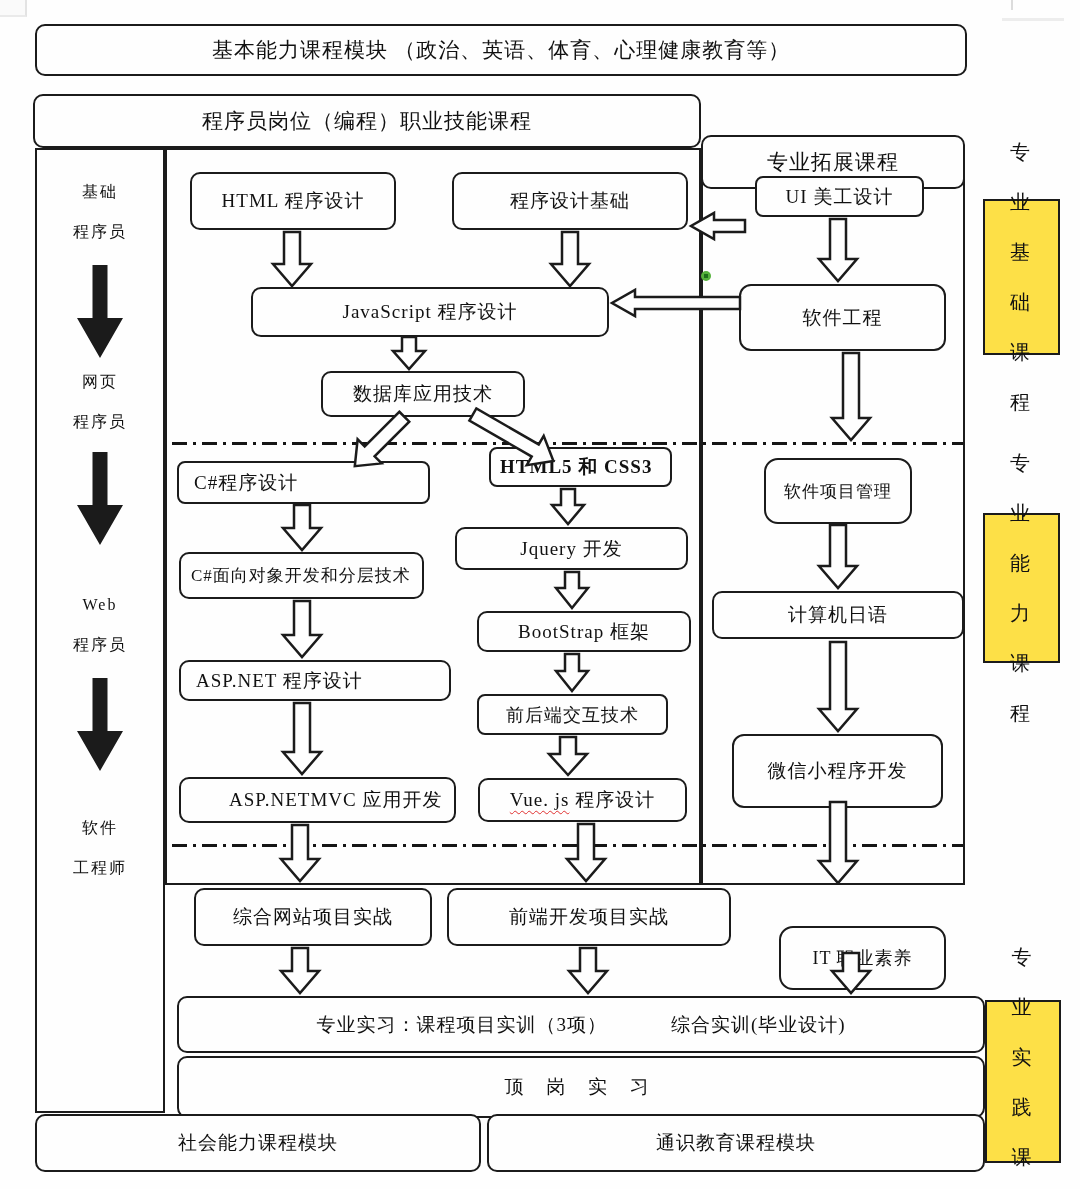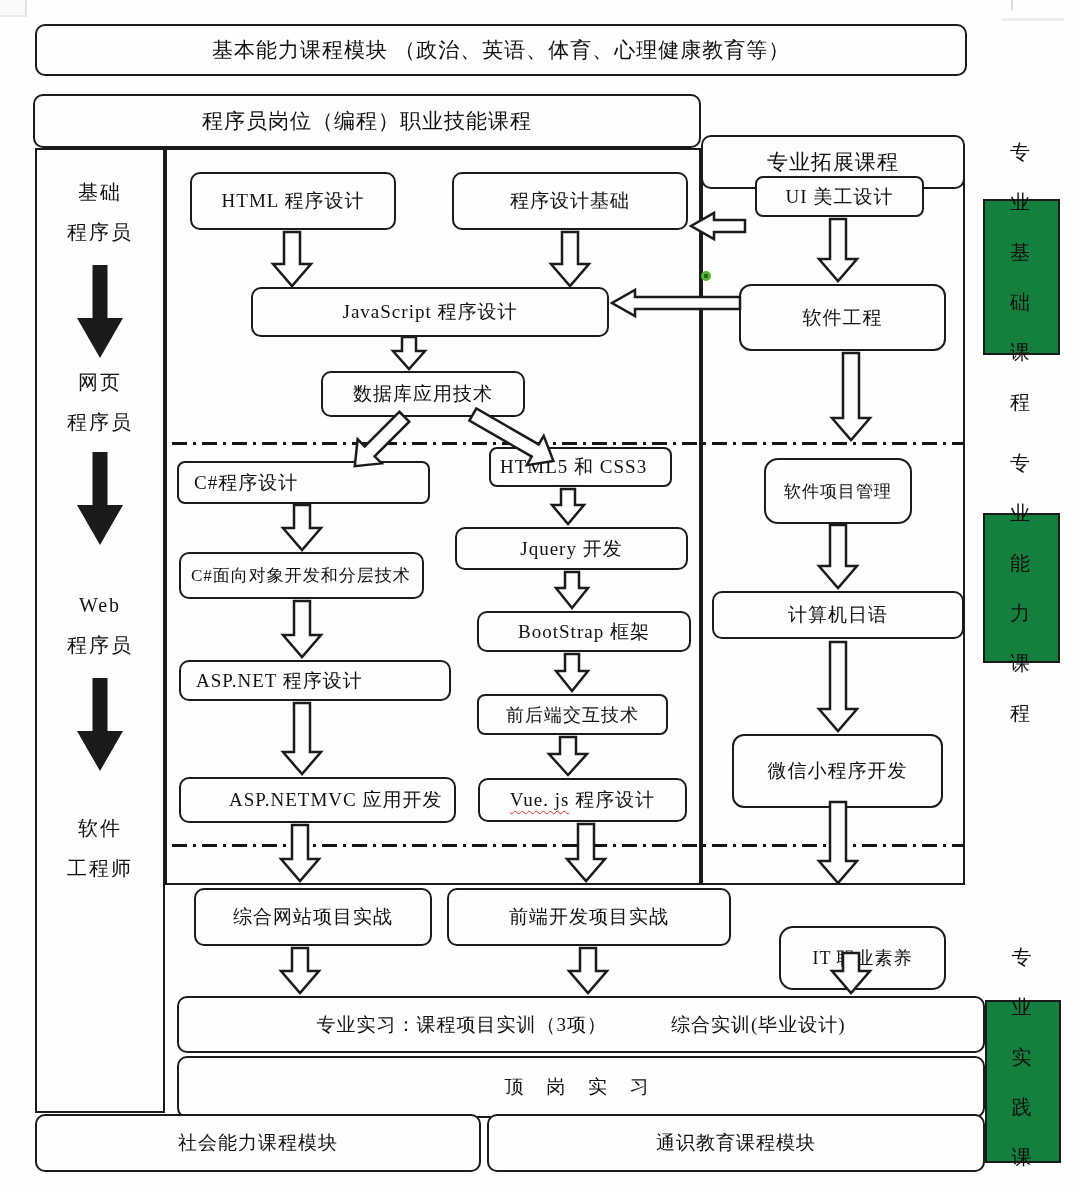--- a/index.html
+++ b/index.html
@@ -11,24 +11,24 @@
     position:absolute;box-sizing:border-box;background:#fefefe;
     border:2.5px solid #1b1b1b;border-radius:10px;
     display:flex;align-items:center;justify-content:center;
     font-size:19px;letter-spacing:1px;white-space:nowrap;z-index:3;
   }
   .leftalign{justify-content:flex-start;padding-left:15px;}
   .container{position:absolute;box-sizing:border-box;border:2.5px solid #1b1b1b;background:transparent;z-index:1;}
   .hdr{font-size:21px;z-index:3;}
   .role{
     position:absolute;width:130px;left:35px;text-align:center;
-    font-size:20px;line-height:40px;letter-spacing:2px;z-index:2;white-space:pre-line;
+    font-size:16px;line-height:40px;letter-spacing:2px;z-index:2;white-space:pre-line;
   }
   .sidelabel{
-    position:absolute;box-sizing:border-box;border:2.5px solid #1b1b1b;background:#15803d;
+    position:absolute;box-sizing:border-box;border:2.5px solid #1b1b1b;background:#fde047;
     display:flex;align-items:center;justify-content:center;z-index:3;
   }
   .sidelabel span{
     display:block;width:44px;font-size:20px;line-height:50px;letter-spacing:3px;
     word-break:break-all;text-align:center;
   }
   .dashdot{
     position:absolute;height:2.5px;z-index:2;
     background:repeating-linear-gradient(90deg,#151515 0 15px,transparent 15px 21px,#151515 21px 24.5px,transparent 24.5px 30px);
   }
@@ -82,21 +82,21 @@
   <div class="box" style="left:251px;top:287px;width:358px;height:50px;">
     <span>JavaScript 程序设计</span>
     </div>
   <div class="box" style="left:321px;top:371px;width:204px;height:46px;">
     <span>数据库应用技术</span>
     </div>
 
   <div class="box leftalign" style="left:177px;top:461px;width:253px;height:43px;border-radius:8px;">
     <span>C#程序设计</span>
     </div>
-  <div class="box leftalign" style="left:489px;top:447px;width:183px;height:40px;border-radius:8px;padding-left:9px;">
+  <div class="box leftalign" style="left:489px;top:447px;width:183px;height:40px;border-radius:8px;padding-left:9px;font-weight:bold;">
     <span>HTML5 和 CSS3</span>
     </div>
   <div class="box" style="left:455px;top:527px;width:233px;height:43px;">
     <span>Jquery 开发</span>
     </div>
   <div class="box leftalign" style="left:179px;top:552px;width:245px;height:47px;font-size:17px;padding-left:10px;">
     <span>C#面向对象开发和分层技术</span>
     </div>
   <div class="box" style="left:477px;top:611px;width:214px;height:41px;">
     <span>BootStrap 框架</span>

